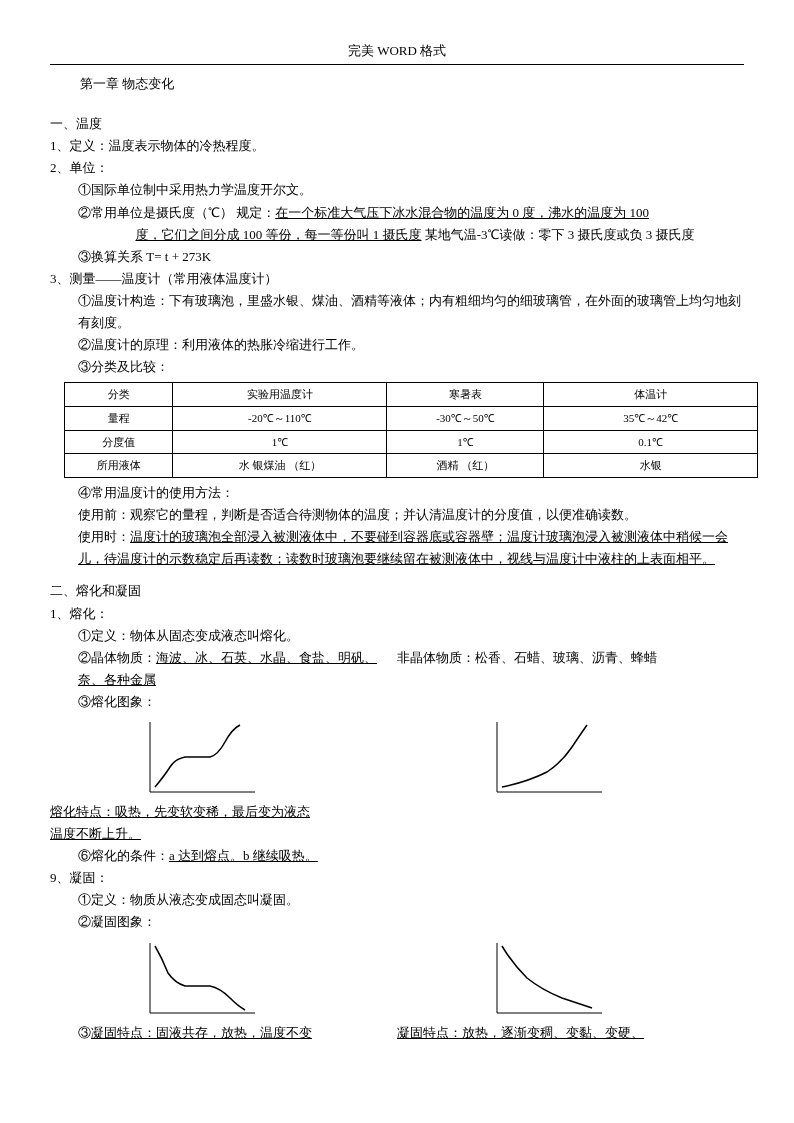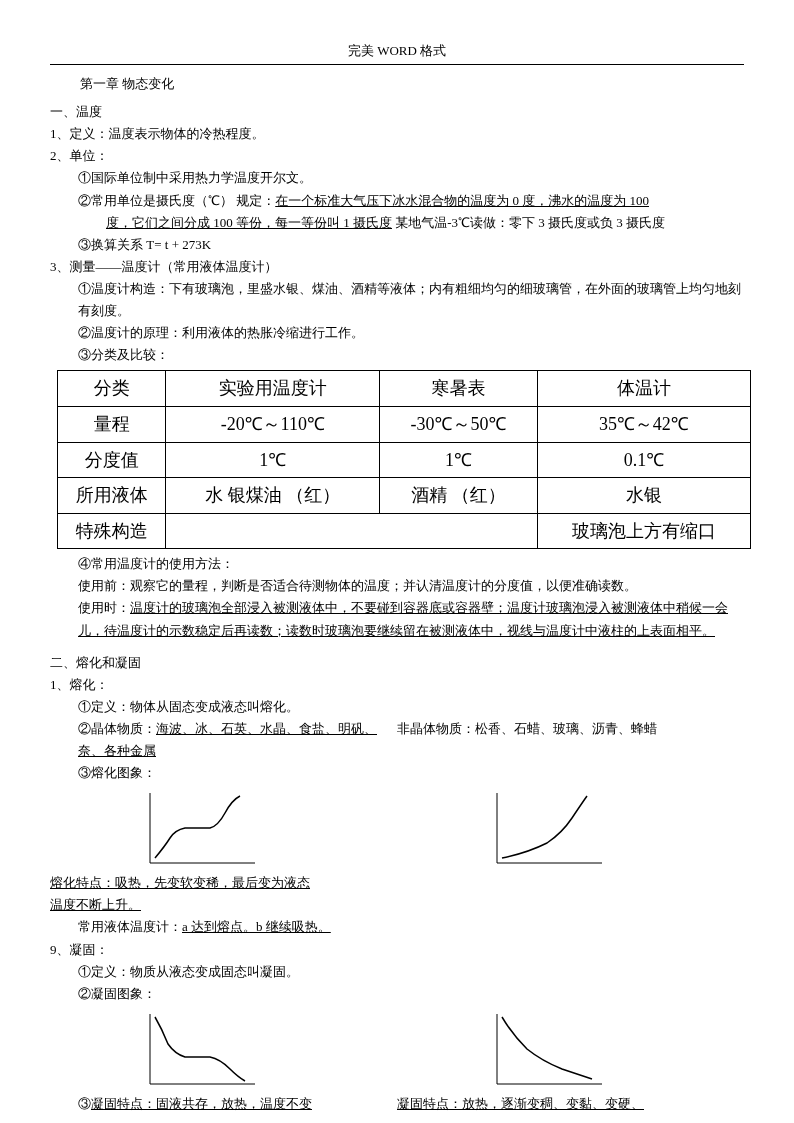--- a/index.html
+++ b/index.html
@@ -15,36 +15,36 @@
       text-align: center;
       font-size: 13px;
       border-bottom: 1px solid #000;
       padding-bottom: 2px;
       margin-bottom: 8px;
     }
     .chapter-title {
       margin-left: 30px;
     }
     .section-heading {
-      margin-top: 6px;
+      margin-top: 18px;
     }
     .indent1 {
       margin-left: 0;
     }
     .indent2 {
       margin-left: 28px;
     }
     .underline {
       text-decoration: underline;
     }
     table {
       border-collapse: collapse;
       width: 100%;
-      margin: 4px 7px;
-      font-size: 18px;
+      margin: 4px 14px;
+      font-size: 11px;
     }
     td, th {
       border: 1px solid #000;
       padding: 2px 6px;
       text-align: center;
     }
     .col1 { width: 100px; }
     .col2 { width: 210px; }
     .col3 { width: 150px; }
     .col4 { width: 210px; }
@@ -73,21 +73,21 @@
 
 <div class="chapter-title">第一章   物态变化</div>
 
 <div class="section-heading">一、温度</div>
 <div class="indent1">1、定义：温度表示物体的冷热程度。</div>
 <div class="indent1">2、单位：</div>
 <div class="indent2">①国际单位制中采用热力学温度开尔文。</div>
 <div class="indent2">
   <span>②常用单位是摄氏度（℃）  规定：</span><span class="underline">在一个标准大气压下冰水混合物的温度为 0 度，沸水的温度为 100</span>
 </div>
-<div class="indent2" style="margin-left:56px;">
+<div class="indent2" style="margin-left:36px;text-align:center;">
   <span class="underline">度，它们之间分成 100 等份，每一等份叫 1 摄氏度</span><span>  某地气温-3℃读做：零下 3 摄氏度或负 3 摄氏度</span>
 </div>
 <div class="indent2">③换算关系 T= t  + 273K</div>
 <div class="indent1">3、测量——温度计（常用液体温度计）</div>
 <div class="indent2">①温度计构造：下有玻璃泡，里盛水银、煤油、酒精等液体；内有粗细均匀的细玻璃管，在外面的玻璃管上均匀地刻有刻度。</div>
 <div class="indent2">②温度计的原理：利用液体的热胀冷缩进行工作。</div>
 <div class="indent2">③分类及比较：</div>
 
 <table>
   <tbody>
@@ -108,25 +108,20 @@
     <td>1℃</td>
     <td>1℃</td>
     <td>0.1℃</td>
   </tr>
   <tr>
     <td>所用液体</td>
     <td>水   银煤油  （红）</td>
     <td>酒精  （红）</td>
     <td>水银</td>
   </tr>
-  <tr>
-    <td>特殊构造</td>
-    <td colspan="2"></td>
-    <td>玻璃泡上方有缩口</td>
-  </tr>
 </tbody>
   </table>
 
 <div class="indent2">④常用温度计的使用方法：</div>
 <div class="indent2">使用前：观察它的量程，判断是否适合待测物体的温度；并认清温度计的分度值，以便准确读数。</div>
 <div class="indent2">
   <span>使用时：</span><span class="underline">温度计的玻璃泡全部浸入被测液体中，不要碰到容器底或容器壁；温度计玻璃泡浸入被测液体中稍候一会儿，待温度计的示数稳定后再读数；读数时玻璃泡要继续留在被测液体中，视线与温度计中液柱的上表面相平。</span>
 </div>
 
 <div class="section-heading" style="margin-top:10px;">二、熔化和凝固</div>
@@ -172,21 +167,21 @@
     <div>
       <span class="underline">熔化特点：吸热，先变软变稀，最后变为液态</span>
     </div>
     <div style="text-align:left;">
       <span class="underline">温度不断上升。</span>
     </div>
   </div>
 </div>
 
 <div class="indent2">
-  <span>常用液体温度计：</span><span class="underline">a 达到熔点。b 继续吸热。</span>
+  <span>⑥熔化的条件：</span><span class="underline">a 达到熔点。b 继续吸热。</span>
 </div>
 
 <div class="indent1">9、凝固：</div>
 <div class="indent2">①定义：物质从液态变成固态叫凝固。</div>
 <div class="indent2">②凝固图象：</div>
 
 <div class="two-col">
   <div class="left-col">
     <div class="graph">
       <svg width="120" height="80" viewBox="0 0 120 80">

